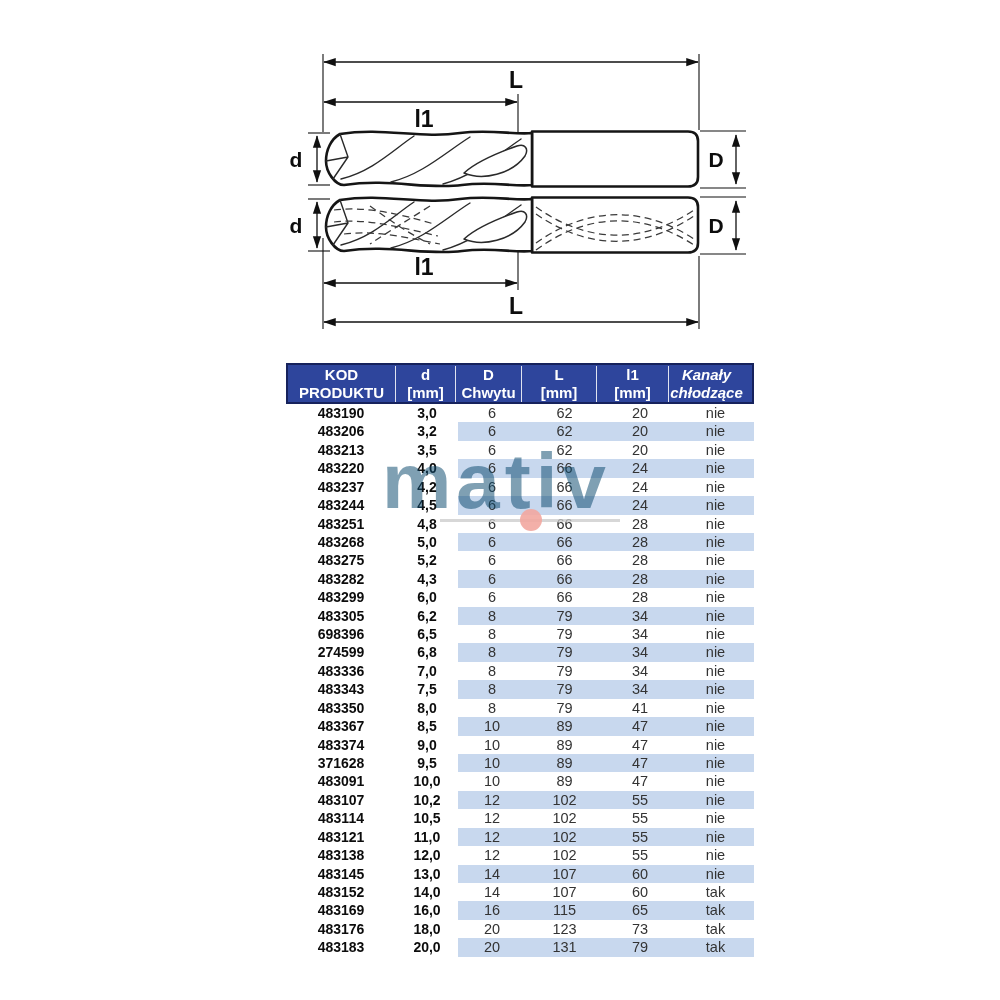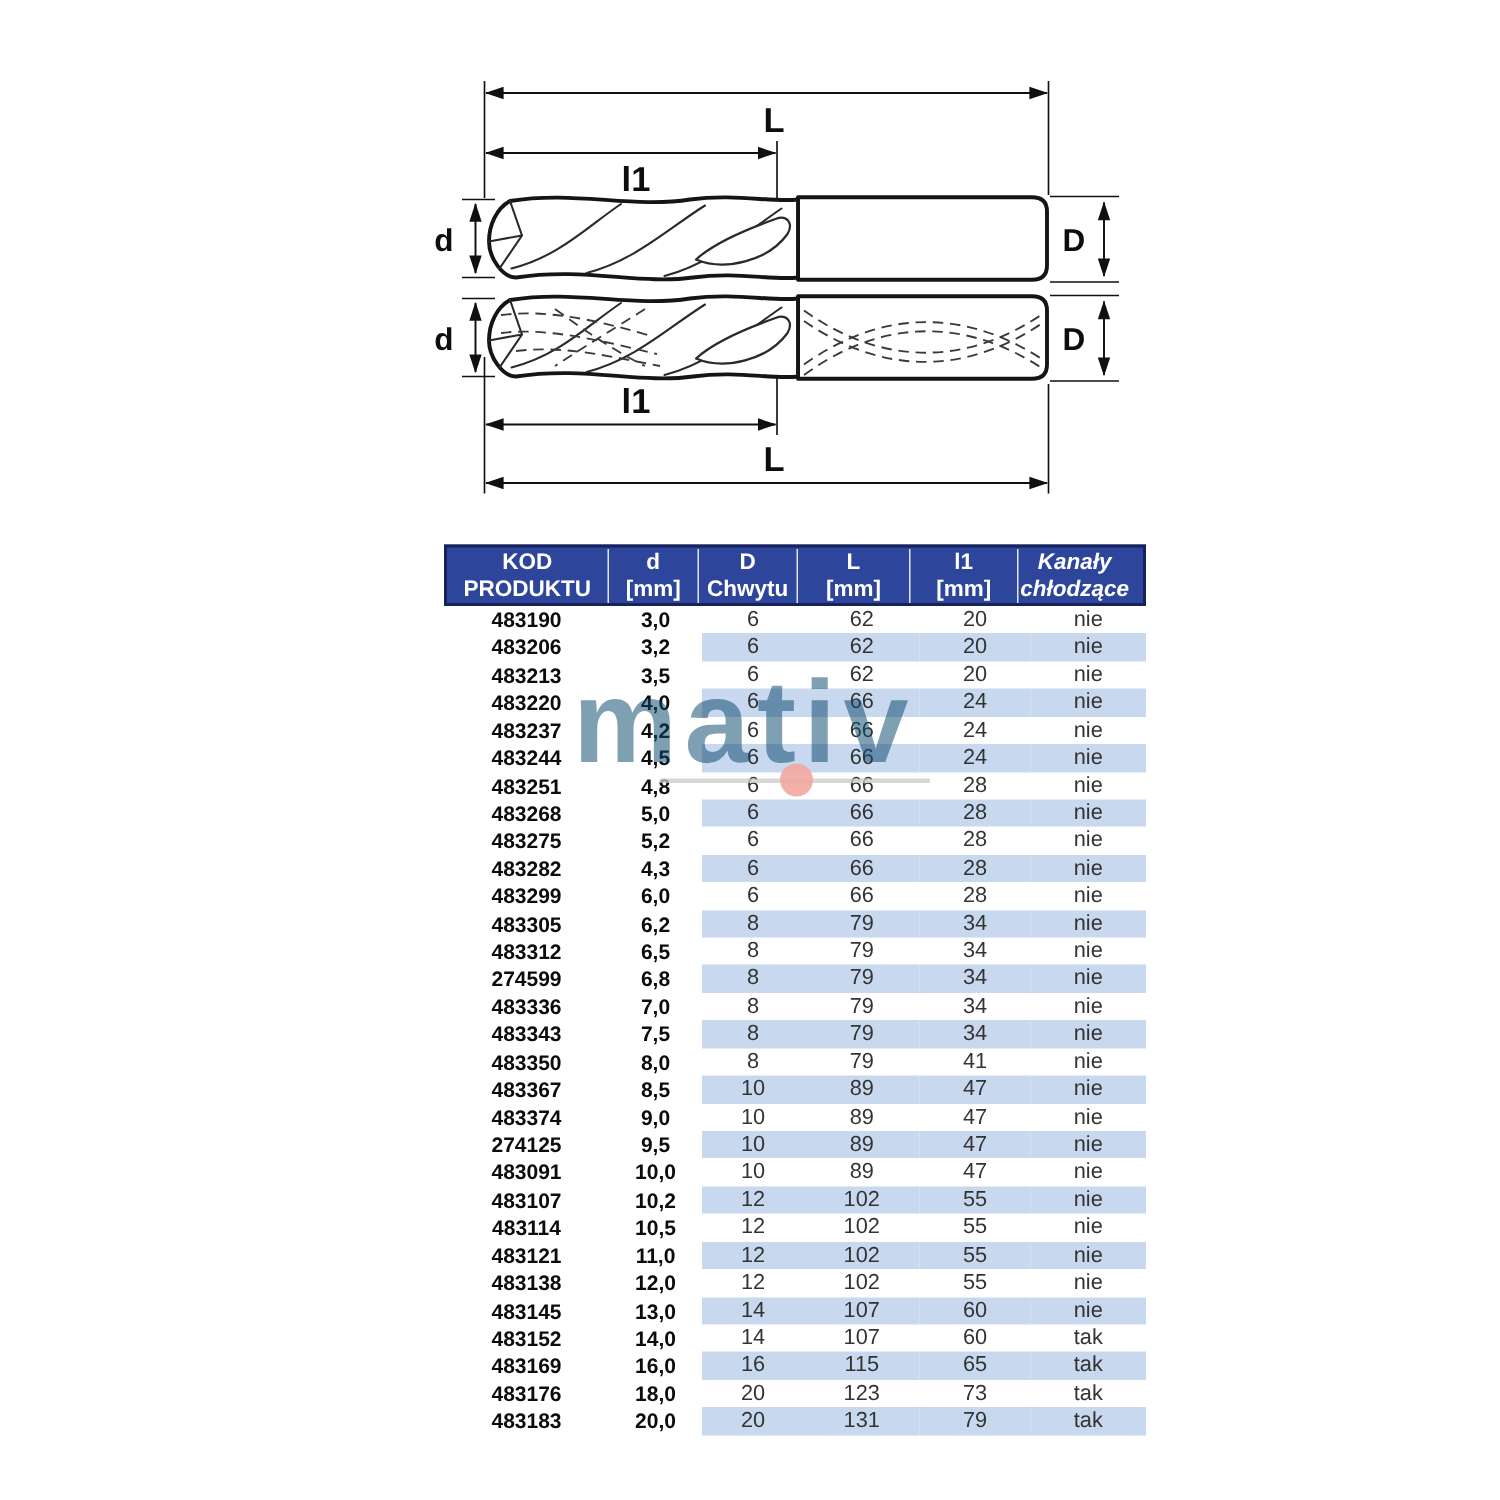--- a/index.html
+++ b/index.html
@@ -13,21 +13,21 @@
   .outline{fill:#ffffff;stroke:#151515;stroke-width:2.6;stroke-linejoin:round;}
   .detail{fill:none;stroke:#2a2a2a;stroke-width:1.4;stroke-linecap:round;}
   .leaf{fill:#ffffff;stroke:#2a2a2a;stroke-width:1.5;stroke-linejoin:round;}
   .dim{fill:none;stroke:#101010;stroke-width:1.3;}
   .ext{fill:none;stroke:#101010;stroke-width:1.1;}
   .dash{fill:none;stroke:#3a3a3a;stroke-width:1.25;stroke-dasharray:7 4.5;}
   .dimtxt{font-family:"Liberation Sans",sans-serif;font-weight:bold;fill:#0d0d0d;}
   .big{font-size:23px;}
   .small{font-size:21px;}
   
-  .table{position:absolute;left:296px;top:363px;width:468px;}
+  .table{position:absolute;left:286px;top:363px;width:468px;}
   .thead{
     display:grid;grid-template-columns:108px 60px 66px 75px 72px 75px;
     background:#2e459c;border:2px solid #16225c;box-sizing:border-box;
     color:#ffffff;font-weight:bold;font-size:15px;text-align:center;
     height:41px;align-items:center;
   }
   .th{line-height:18px;border-right:1px solid rgba(255,255,255,.85);height:36px;
       display:flex;flex-direction:column;justify-content:center;}
   .th:last-child{border-right:none;font-style:italic;}
   .tbody{font-size:14.5px;}
@@ -255,21 +255,21 @@
       </div>
       <div class="tr alt">
         <div class="td c0">483305</div>
         <div class="td c1">6,2</div>
         <div class="td c2">8</div>
         <div class="td c3">79</div>
         <div class="td c4">34</div>
         <div class="td c5">nie</div>
       </div>
       <div class="tr">
-        <div class="td c0">483312</div>
+        <div class="td c0">698396</div>
         <div class="td c1">6,5</div>
         <div class="td c2">8</div>
         <div class="td c3">79</div>
         <div class="td c4">34</div>
         <div class="td c5">nie</div>
       </div>
       <div class="tr alt">
         <div class="td c0">274599</div>
         <div class="td c1">6,8</div>
         <div class="td c2">8</div>
@@ -311,21 +311,21 @@
       </div>
       <div class="tr">
         <div class="td c0">483374</div>
         <div class="td c1">9,0</div>
         <div class="td c2">10</div>
         <div class="td c3">89</div>
         <div class="td c4">47</div>
         <div class="td c5">nie</div>
       </div>
       <div class="tr alt">
-        <div class="td c0">274125</div>
+        <div class="td c0">371628</div>
         <div class="td c1">9,5</div>
         <div class="td c2">10</div>
         <div class="td c3">89</div>
         <div class="td c4">47</div>
         <div class="td c5">nie</div>
       </div>
       <div class="tr">
         <div class="td c0">483091</div>
         <div class="td c1">10,0</div>
         <div class="td c2">10</div>

